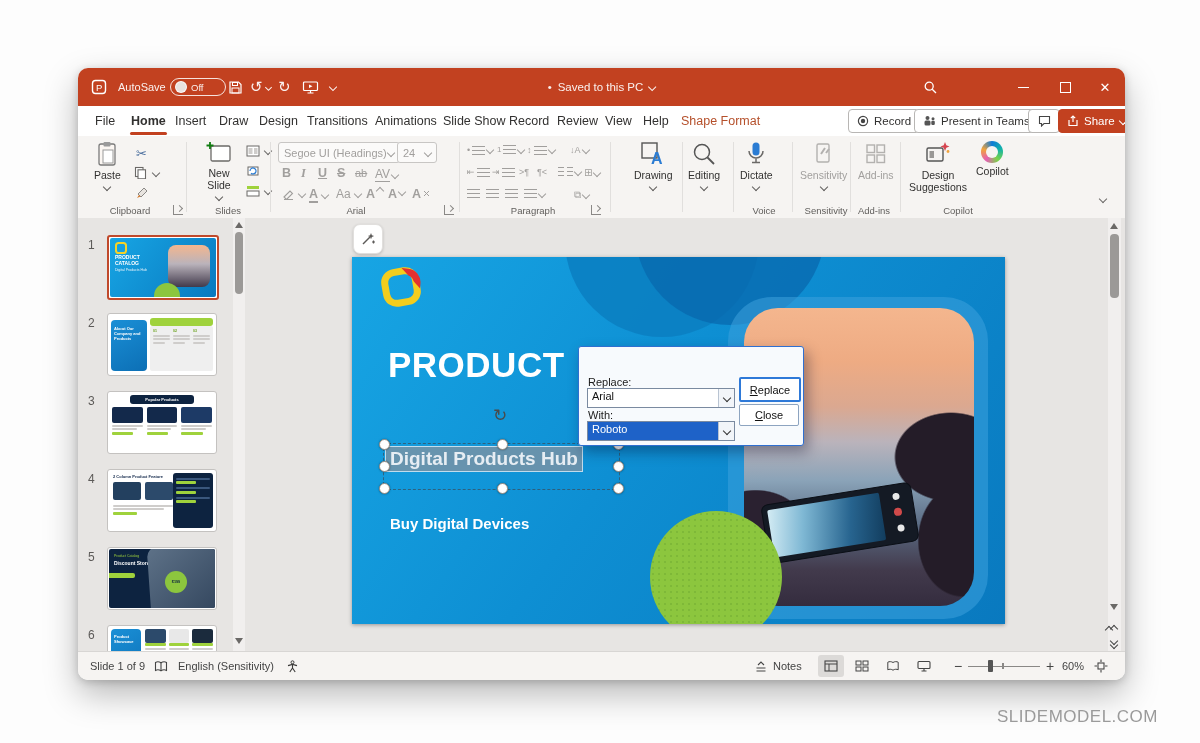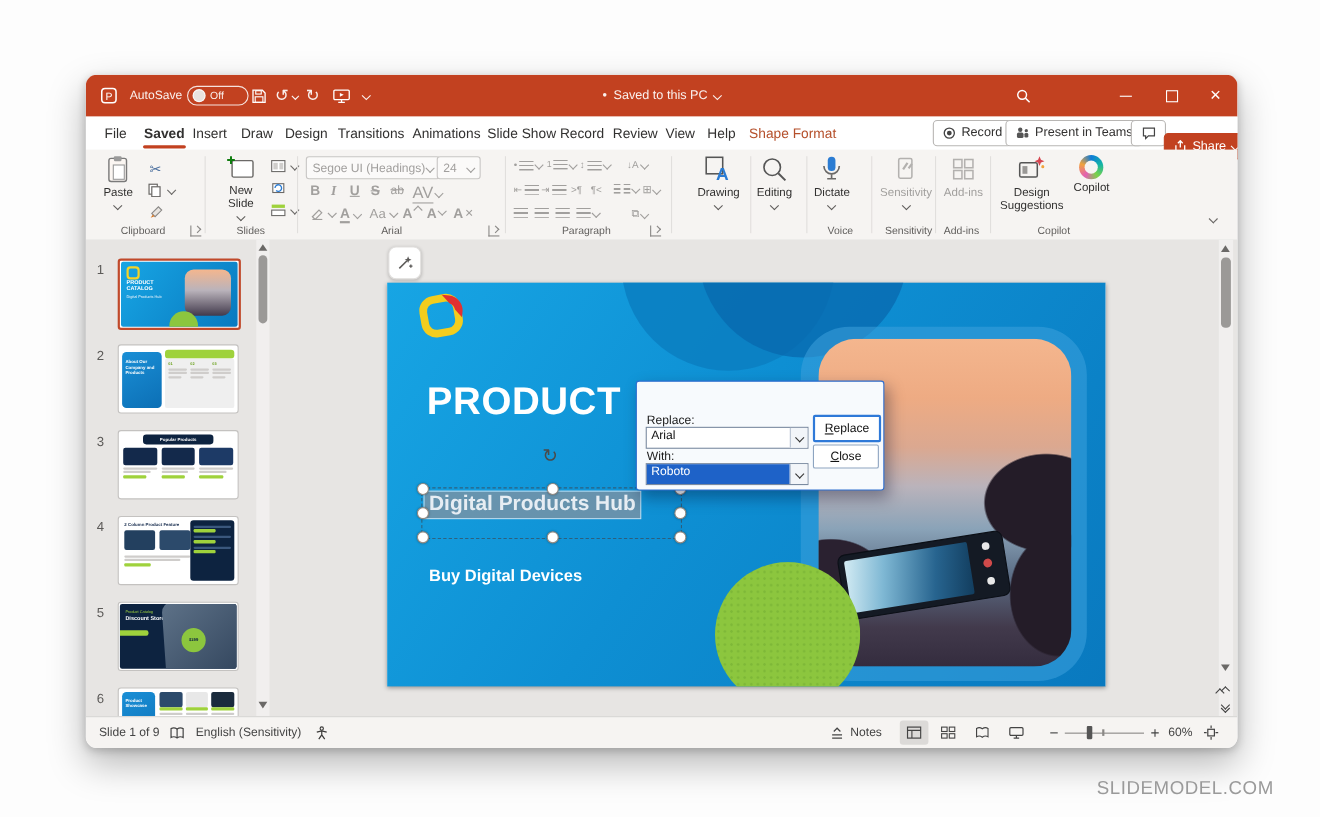--- a/index.html
+++ b/index.html
@@ -19,21 +19,21 @@
   .ic-min{width:11px;border-top:1.4px solid #fff;display:inline-block;}
   .ic-max{width:9px;height:9px;border:1.3px solid #fff;display:inline-block;}
   .ic-x::before{content:"✕";font-size:13px;}
   
   .menubar{position:absolute;left:0;top:38px;right:0;height:30px;background:#fff;}
   .tab{position:absolute;top:0;height:30px;display:flex;align-items:center;font-size:12.5px;color:#323130;padding:0 9px;}
   .tab.active{font-weight:bold;}
   .tab.active::after{content:"";position:absolute;left:8px;right:8px;bottom:1px;height:3px;border-radius:2px;background:#c24120;}
   .tab.contextual{color:#b5502b;}
   .pillbtn{position:absolute;top:3px;height:22px;border:1px solid #b8b6b4;border-radius:4px;display:flex;align-items:center;gap:5px;font-size:11.5px;color:#323130;padding:0 8px;background:#fff;}
-  .sharebtn{background:#c24120;border-color:#c24120;color:#fff;margin-top:12px;}
+  .sharebtn{background:#c24120;border-color:#c24120;color:#fff;}
   
   .ribbon{position:absolute;left:0;top:68px;right:0;height:82px;background:#f6f4f2;border-bottom:1px solid #d8d6d4;}
   .rdiv{position:absolute;top:6px;bottom:6px;width:1px;background:#e1dfdd;}
   .grouplabel{position:absolute;bottom:2px;font-size:9.5px;color:#605e5c;transform:translateX(-50%);white-space:nowrap;}
   .launcher{position:absolute;bottom:3px;width:9px;height:9px;border-left:1px solid #8a8886;border-bottom:1px solid #8a8886;}
   .launcher::after{content:"";position:absolute;right:1px;top:1px;width:4px;height:4px;border-right:1px solid #8a8886;border-bottom:1px solid #8a8886;transform:rotate(-45deg);}
   .bigbtn{position:absolute;top:5px;display:flex;flex-direction:column;align-items:center;gap:2px;font-size:10.5px;color:#323130;text-align:center;line-height:12px;}
   .bigbtn .chev{color:#605e5c;margin-top:1px;}
   .smallico{position:absolute;display:flex;align-items:center;gap:2px;color:#6b6967;}
   .dis{color:#a19f9d !important;}
@@ -147,21 +147,21 @@
     <div class="winbtn" style="left:968px">
           <span class="ic-max"></span>
         </div>
     <div class="winbtn" style="left:1008px">
           <span class="ic-x"></span>
         </div>
   </div>
 
   <div class="menubar">
     <div class="tab" style="left:8px">File</div>
-    <div class="tab active" style="left:44px">Saved</div>
+    <div class="tab active" style="left:44px">Home</div>
     <div class="tab" style="left:88px">Insert</div>
     <div class="tab" style="left:132px">Draw</div>
     <div class="tab" style="left:172px">Design</div>
     <div class="tab" style="left:220px">Transitions</div>
     <div class="tab" style="left:288px">Animations</div>
     <div class="tab" style="left:356px">Slide Show</div>
     <div class="tab" style="left:422px">Record</div>
     <div class="tab" style="left:470px">Review</div>
     <div class="tab" style="left:518px">View</div>
     <div class="tab" style="left:556px">Help</div>
@@ -267,21 +267,21 @@
     </div>
     <div class="combo" style="position:absolute;left:319px;top:6px;width:38px">
       <span class="cval">24</span>
           <span class="chev"></span>
     </div>
     <div class="smallico dis glyph" style="left:204px;top:30px">B</div>
     <div class="smallico dis glyph" style="left:223px;top:30px;font-style:italic;font-family:'Liberation Serif',serif">I</div>
     <div class="smallico dis glyph" style="left:240px;top:30px;text-decoration:underline">U</div>
     <div class="smallico dis glyph" style="left:259px;top:30px;text-decoration:line-through">S</div>
     <div class="smallico dis" style="left:277px;top:31px;font-size:11px;text-decoration:line-through">ab</div>
-    <div class="smallico dis" style="left:297px;top:31px;font-size:15px">
+    <div class="smallico dis" style="left:297px;top:31px;font-size:12px">
           <span style="border-bottom:1px solid #a19f9d">AV</span>
           <span class="chev"></span>
         </div>
     <div class="smallico dis" style="left:204px;top:52px">
       <svg width="13" height="12" viewBox="0 0 13 12">
             <path d="M2 9 L8 3 L10.5 5.5 L4.5 11.5 Z" fill="none" stroke="#a19f9d" stroke-width="1.1"></path>
             <rect x="2" y="11" width="9" height="1.5" fill="#a19f9d"></rect>
           </svg>
       <span class="chev" style="margin-left:2px"></span>
     </div>

